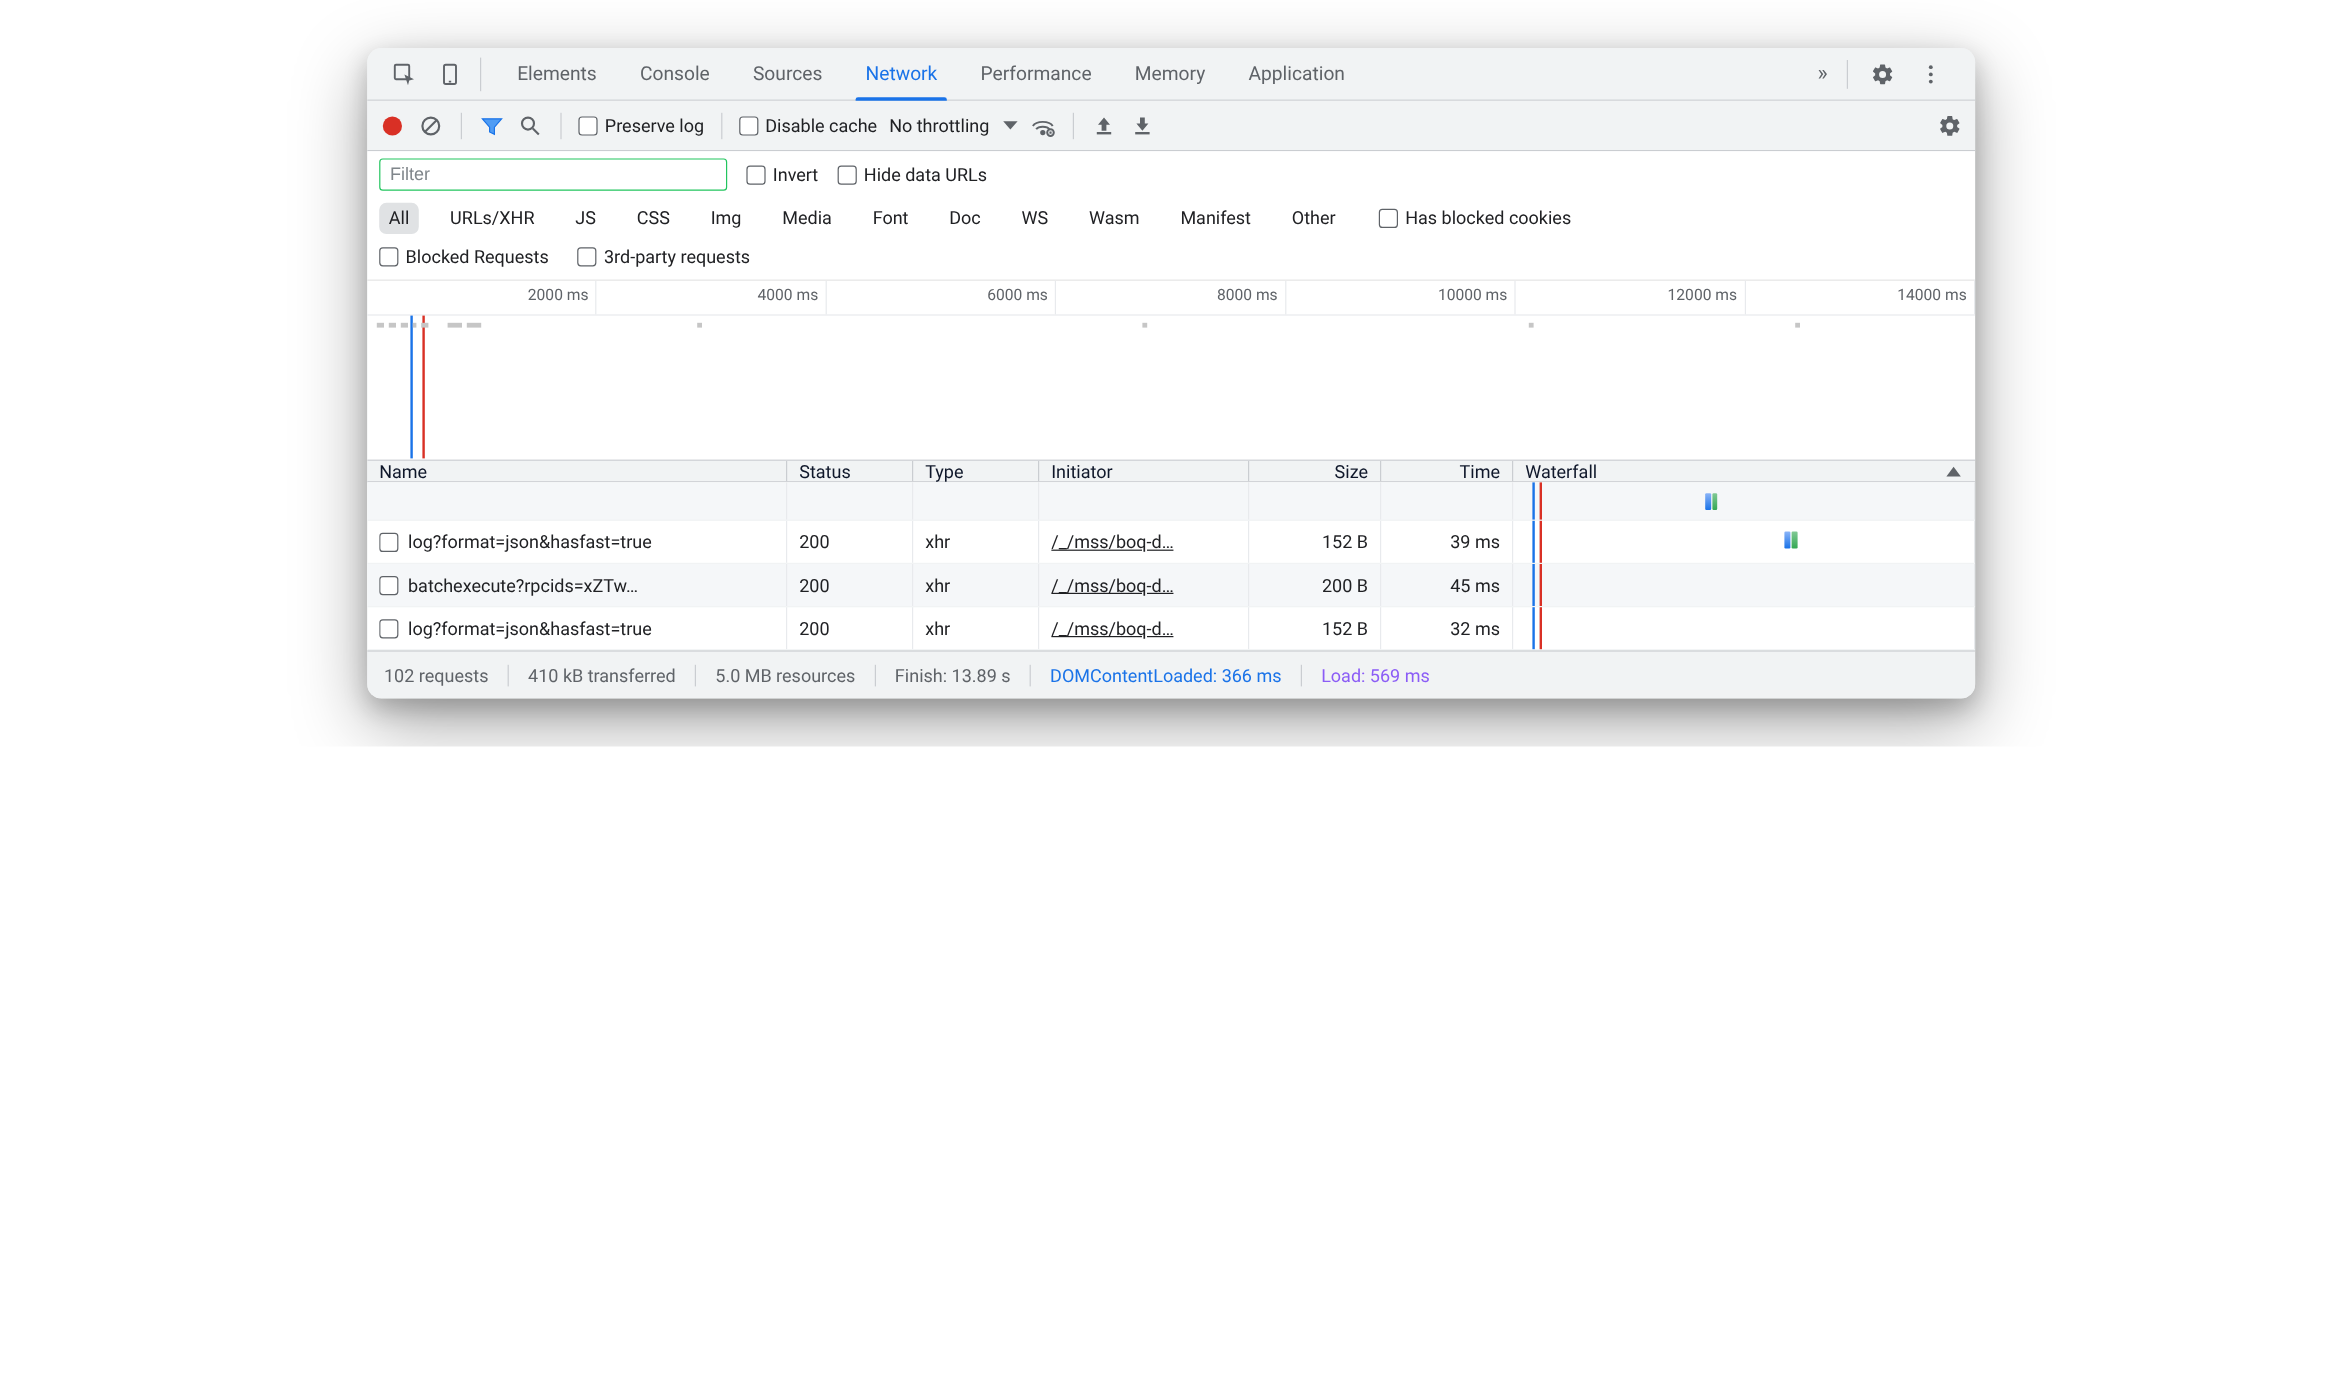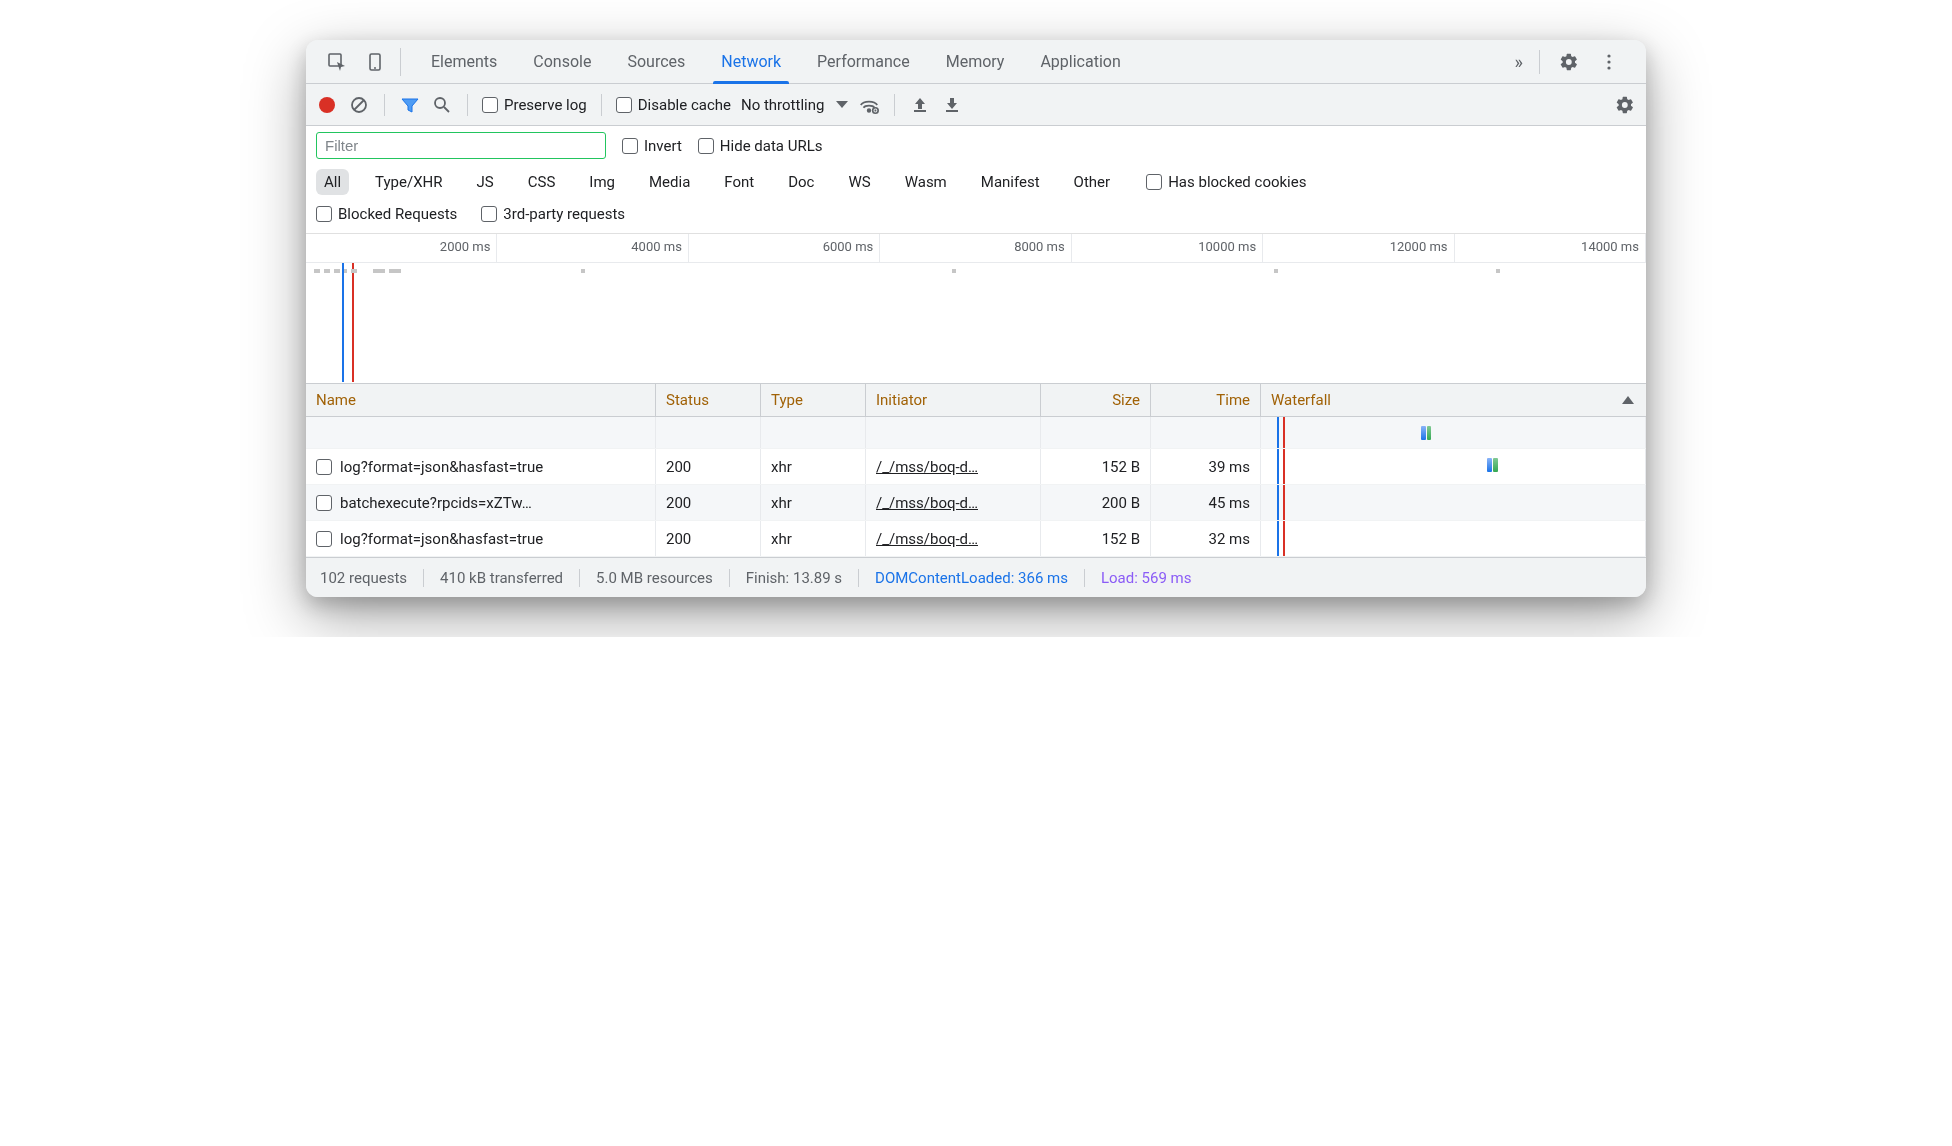--- a/index.html
+++ b/index.html
@@ -230,22 +230,22 @@
 .tl-mark { width: 6px; height: 4px; background: #c6c6c6; }
 .tl-vline { position: absolute; top: 0; bottom: 0; width: 2px; }
 .tl-blue { background: #1a73e8; left: 36px; }
 .tl-red { background: #d93025; left: 46px; }
 
 .grid-header {
   display: flex;
   background: #f1f3f4;
   border-bottom: 1px solid #cacdd1;
   font-size: 15px;
-  color: #a16207;
-  height: 33px;
+  color: #0f172a;
+  height: 18px;
   align-items: center;
 }
 .col {
   padding: 0 10px;
   border-right: 1px solid #cacdd1;
   height: 100%;
   display: flex;
   align-items: center;
 }
 .col-name { width: 350px; }
@@ -450,21 +450,21 @@
           <span class="checkbox"></span>
           <span>Invert</span>
         </label>
       <label class="cb-label">
           <span class="checkbox"></span>
           <span>Hide data URLs</span>
         </label>
     </div>
     <div class="filter-line2">
       <span class="chip active">All</span>
-      <span class="chip">Type/XHR</span>
+      <span class="chip">URLs/XHR</span>
       <span class="chip">JS</span>
       <span class="chip">CSS</span>
       <span class="chip">Img</span>
       <span class="chip">Media</span>
       <span class="chip">Font</span>
       <span class="chip">Doc</span>
       <span class="chip">WS</span>
       <span class="chip">Wasm</span>
       <span class="chip">Manifest</span>
       <span class="chip">Other</span>

